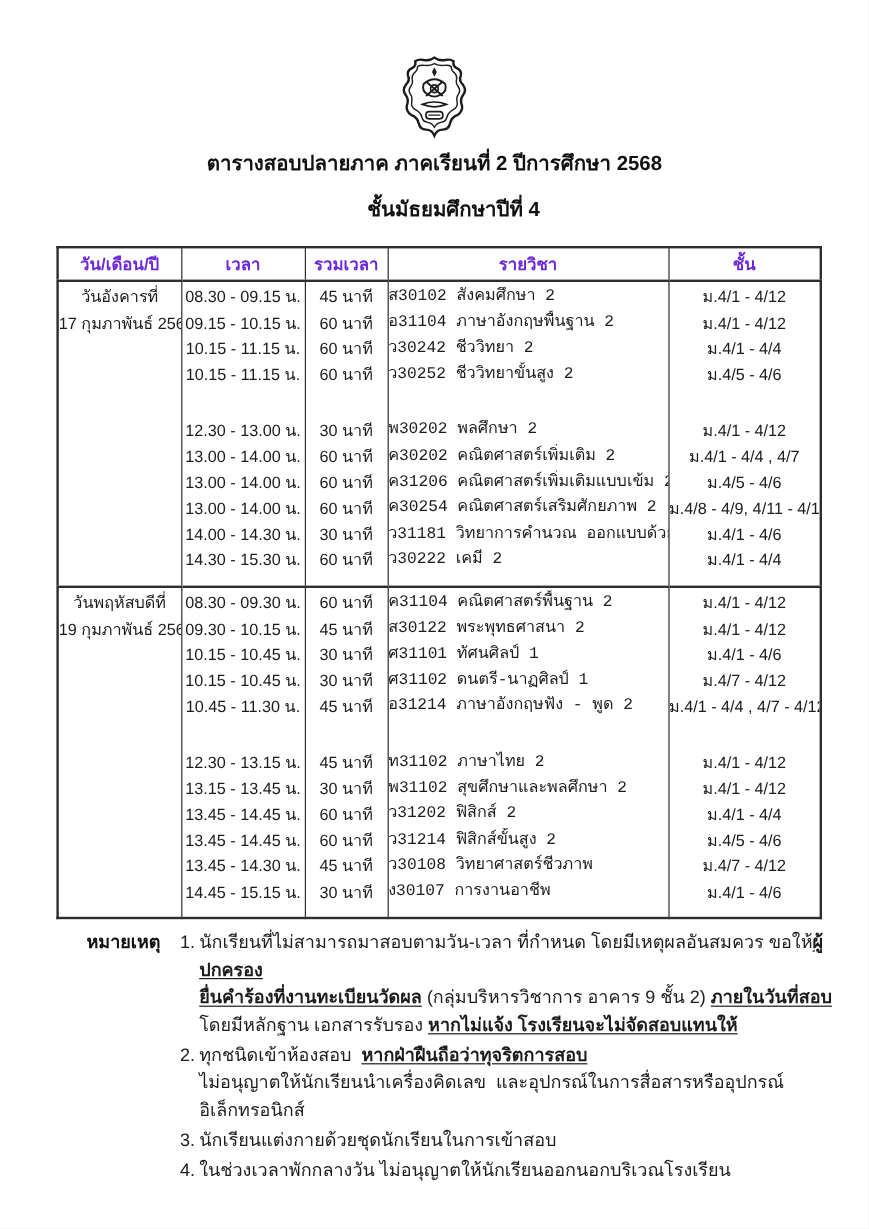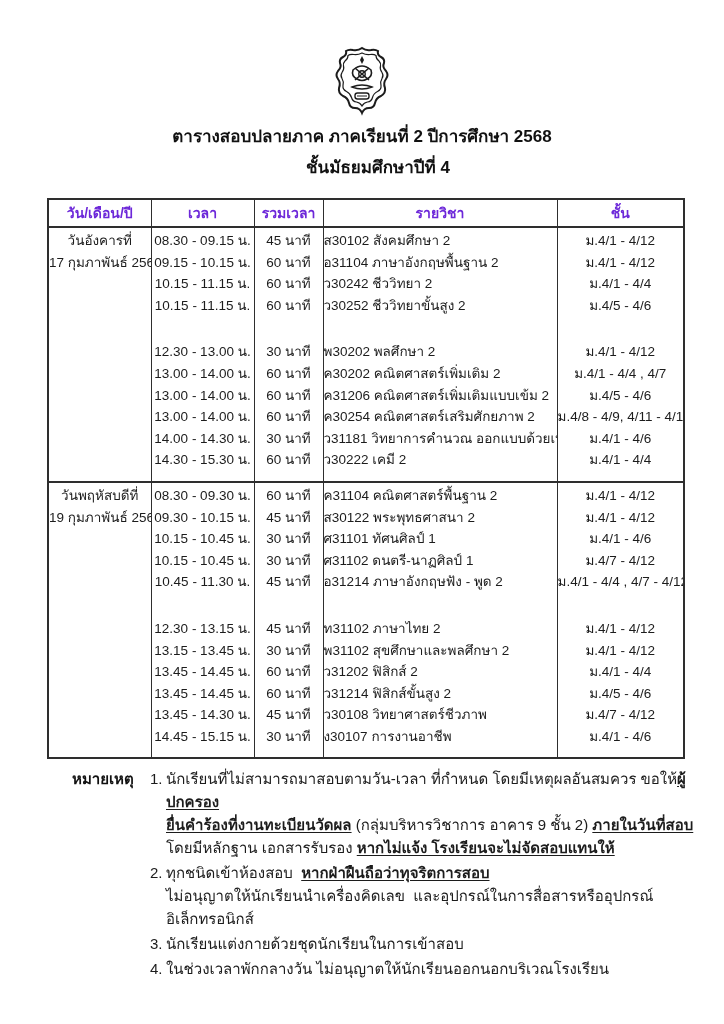--- a/index.html
+++ b/index.html
@@ -6,41 +6,41 @@
   .page{
     position:relative;width:724px;height:1024px;background:#ffffff;
     font-family:"Liberation Sans","DejaVu Sans",sans-serif;color:#1c1c1c;
     overflow:hidden;margin:0 auto;
   }
   .crest-wrap{display:flex;justify-content:center;padding-top:46px;}
   .title,.subtitle{
     text-align:center;font-weight:bold;font-size:17px;line-height:26px;color:#111;
   }
   .title{margin-top:8px;}
-  .subtitle{margin-top:5px;padding-left:32px;}
+  .subtitle{margin-top:12px;padding-left:32px;}
   table.schedule{
     margin:17px 0 0 47px;width:636px;border-collapse:collapse;table-layout:fixed;
     border:2px solid #2e2e2e;
   }
   table.schedule col.c1{width:103px;}
   table.schedule col.c2{width:103px;}
   table.schedule col.c3{width:69px;}
   table.schedule col.c4{width:234px;}
   table.schedule col.c5{width:127px;}
   table.schedule th{
     border:1.5px solid #2e2e2e;border-bottom:2px solid #2e2e2e;
     font-size:14px;font-weight:bold;height:26px;padding:0;text-align:center;color:#6d28d9;
   }
   table.schedule td{
     border:1.5px solid #2e2e2e;border-top:2px solid #2e2e2e;
     vertical-align:top;padding:2px 0 10px 0;font-size:13.5px;
   }
   td.col-subject{padding-left:7px;padding-right:4px;}
   .line{height:21.6px;line-height:21.6px;white-space:nowrap;overflow:hidden;text-align:center;}
-  .line.left{text-align:left;}
+  .line.left{text-align:left;font-family:Liberation Mono, monospace;}
   .line.gap{height:25px;}
   .notes{display:flex;margin:8px 0 0 72px;font-size:15px;}
   .notes-label{font-weight:bold;width:78px;flex-shrink:0;line-height:23px;color:#111;}
   .note-item{display:flex;margin-bottom:2px;}
   .note-num{width:16px;flex-shrink:0;line-height:23px;}
   .note-line{line-height:23px;white-space:pre-wrap;}
   .emph{font-weight:bold;text-decoration:underline;text-underline-offset:2px;}
   svg.crest{display:block;}
 </style>
 </head>

